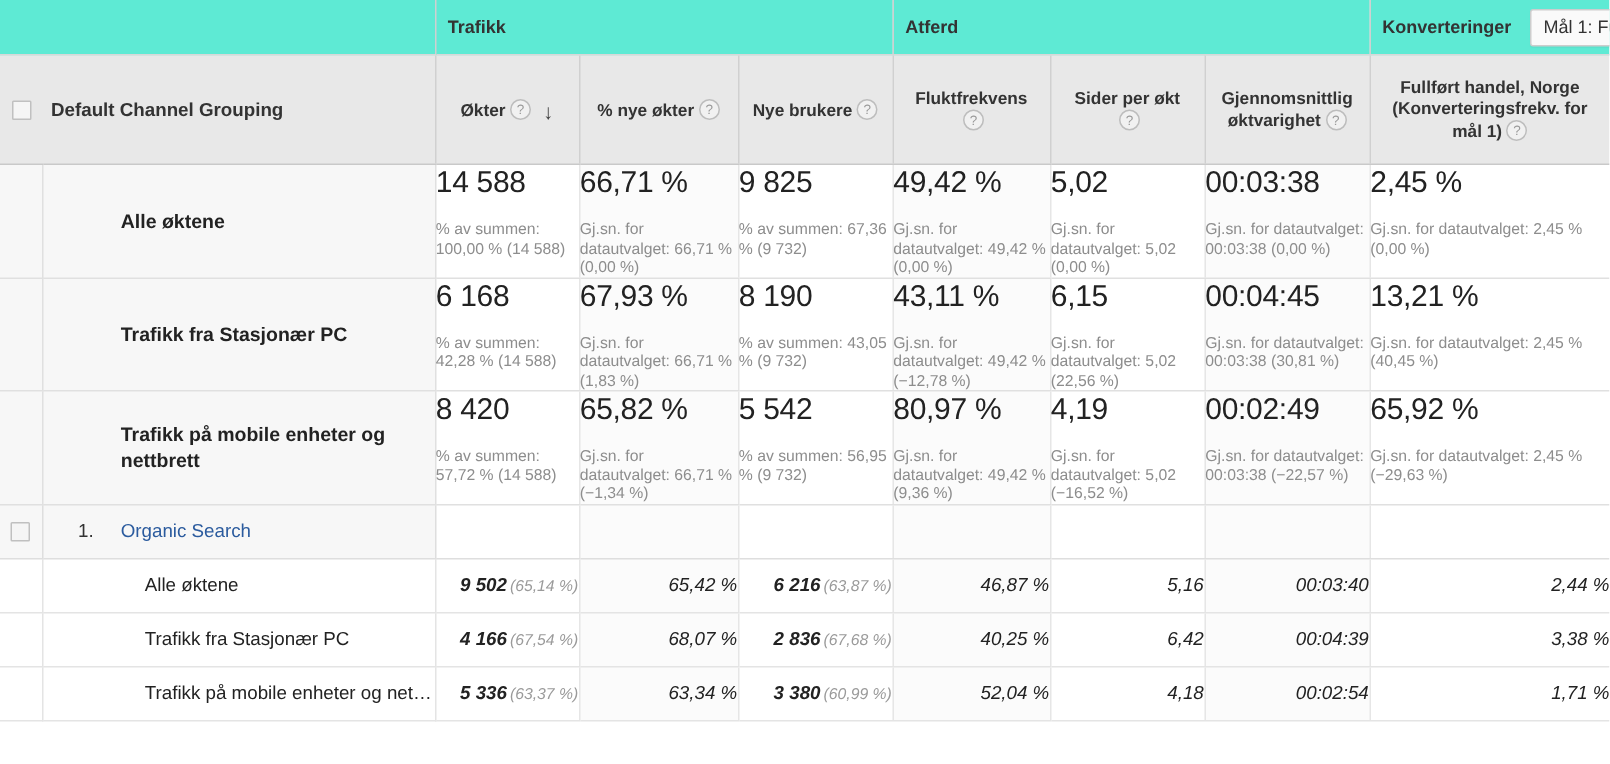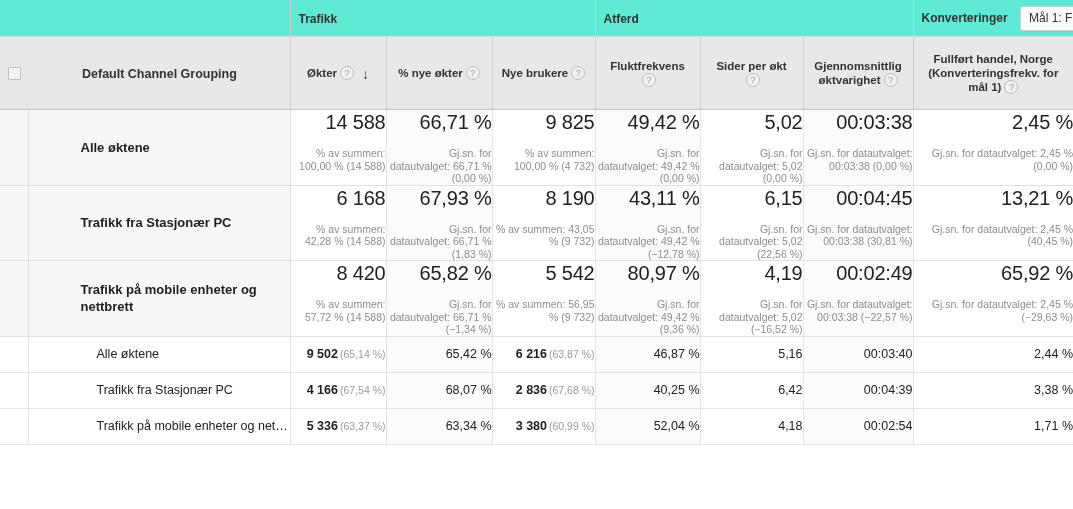--- a/index.html
+++ b/index.html
@@ -78,21 +78,20 @@
     font-size: 14px;
     line-height: 12px;
     vertical-align: -2px;
     font-weight: bold;
   }
 
   .dim-head-label {
     font-size: 12.5px;
     font-weight: bold;
     color: #333;
-    margin-left: 48px;
   }
 
   .checkbox-box {
     width: 13px;
     height: 13px;
     border: 1px solid #c0c0c0;
     background: #f5f5f5;
     border-radius: 1px;
     margin: 0 auto;
     box-sizing: border-box;
@@ -129,21 +128,21 @@
     border-right: 1px solid #e0e0e0;
   }
   .sum-name {
     font-size: 13px;
     font-weight: bold;
     color: #222;
     padding-left: 52px;
     line-height: 17px;
   }
   .sum-cell {
-    text-align: right;
+    text-align: left;
     padding: 10px 10px 12px 6px;
     border-left: 1px solid #e6e6e6;
   }
   .sum-cell.alt { background: #fbfbfb; }
   .sum-big {
     font-size: 20px;
     color: #222;
     line-height: 24px;
     font-weight: normal;
     letter-spacing: -0.2px;
@@ -198,20 +197,21 @@
     overflow: hidden;
     text-overflow: ellipsis;
   }
   .det-cell {
     text-align: right;
     padding-right: 10px;
     border-left: 1px solid #e6e6e6;
     font-size: 12.5px;
     color: #222;
     white-space: nowrap;
+    font-style: italic;
   }
   .det-cell.alt { background: #fbfbfb; }
   .det-cell.bold { font-weight: bold; }
   .det-pct {
     color: #9a9a9a;
     font-size: 10.5px;
     font-weight: normal;
     margin-left: 2px;
   }
 </style>
@@ -286,21 +286,21 @@
     <td class="sum-cell">
       <div class="sum-big">14 588</div>
       <div class="sum-sub">% av summen: 100,00 % (14 588)</div>
     </td>
     <td class="sum-cell alt">
       <div class="sum-big">66,71 %</div>
       <div class="sum-sub">Gj.sn. for datautvalget: 66,71 % (0,00 %)</div>
     </td>
     <td class="sum-cell">
       <div class="sum-big">9 825</div>
-      <div class="sum-sub">% av summen: 100,00 % (4 732)</div>
+      <div class="sum-sub">% av summen: 67,36 % (9 732)</div>
     </td>
     <td class="sum-cell alt">
       <div class="sum-big">49,42 %</div>
       <div class="sum-sub">Gj.sn. for datautvalget: 49,42 % (0,00 %)</div>
     </td>
     <td class="sum-cell">
       <div class="sum-big">5,02</div>
       <div class="sum-sub">Gj.sn. for datautvalget: 5,02 (0,00 %)</div>
     </td>
     <td class="sum-cell alt">
@@ -376,20 +376,35 @@
     <td class="sum-cell alt">
       <div class="sum-big">00:02:49</div>
       <div class="sum-sub">Gj.sn. for datautvalget: 00:03:38 (−22,57 %)</div>
     </td>
     <td class="sum-cell">
       <div class="sum-big">65,92 %</div>
       <div class="sum-sub">Gj.sn. for datautvalget: 2,45 % (−29,63 %)</div>
     </td>
   </tr>
 
+  <tr class="grp-row">
+    <td class="checkcell">
+      <div class="checkbox-box"></div>
+    </td>
+    <td class="dimcell">
+      <span class="grp-num">1.</span><span class="grp-link">Organic Search</span>
+    </td>
+    <td class="blankcell"></td>
+    <td class="blankcell alt"></td>
+    <td class="blankcell"></td>
+    <td class="blankcell alt"></td>
+    <td class="blankcell"></td>
+    <td class="blankcell alt"></td>
+    <td class="blankcell"></td>
+  </tr>
 
   <tr class="det-row">
     <td class="checkcell"></td>
     <td class="dimcell">
       <div class="det-name">Alle øktene</div>
     </td>
     <td class="det-cell bold">
       <span>9 502</span><span class="det-pct">(65,14 %)</span>
     </td>
     <td class="det-cell alt">

